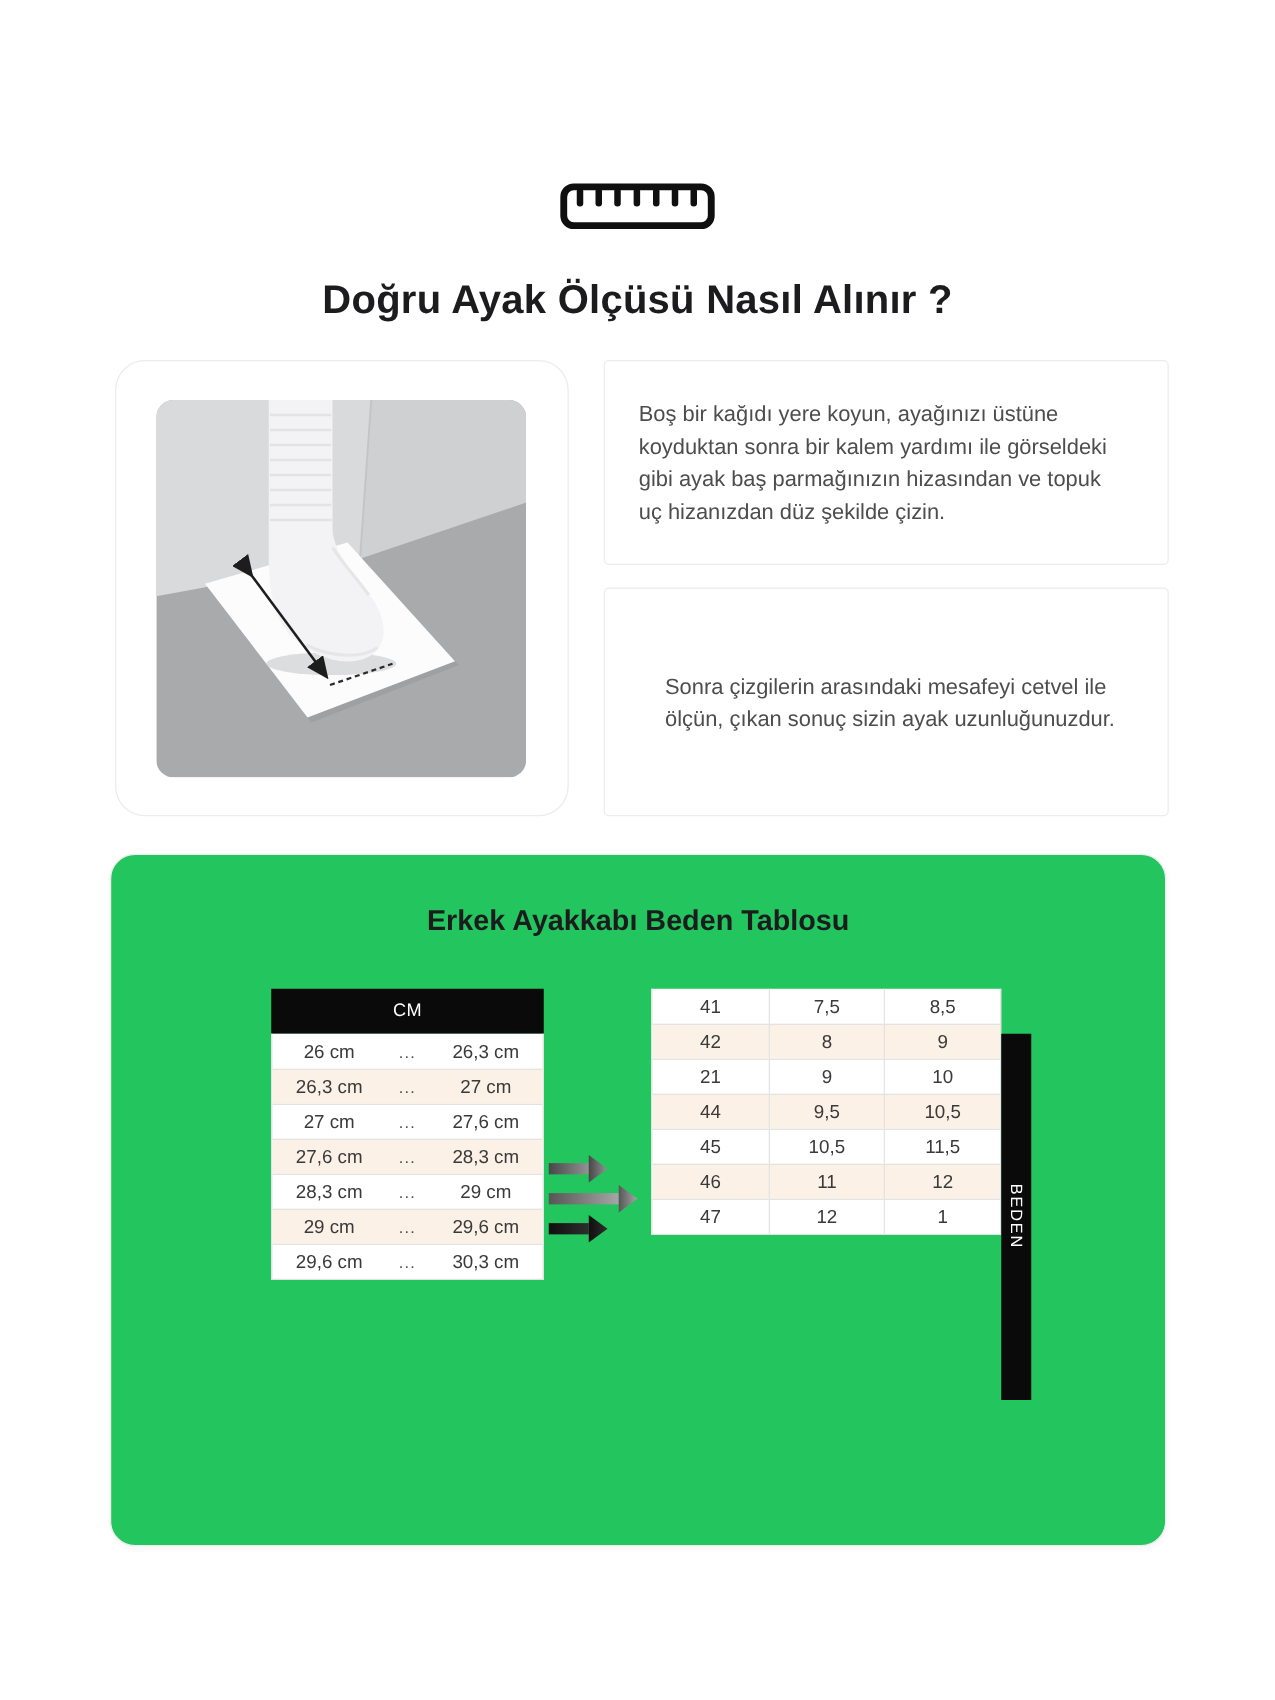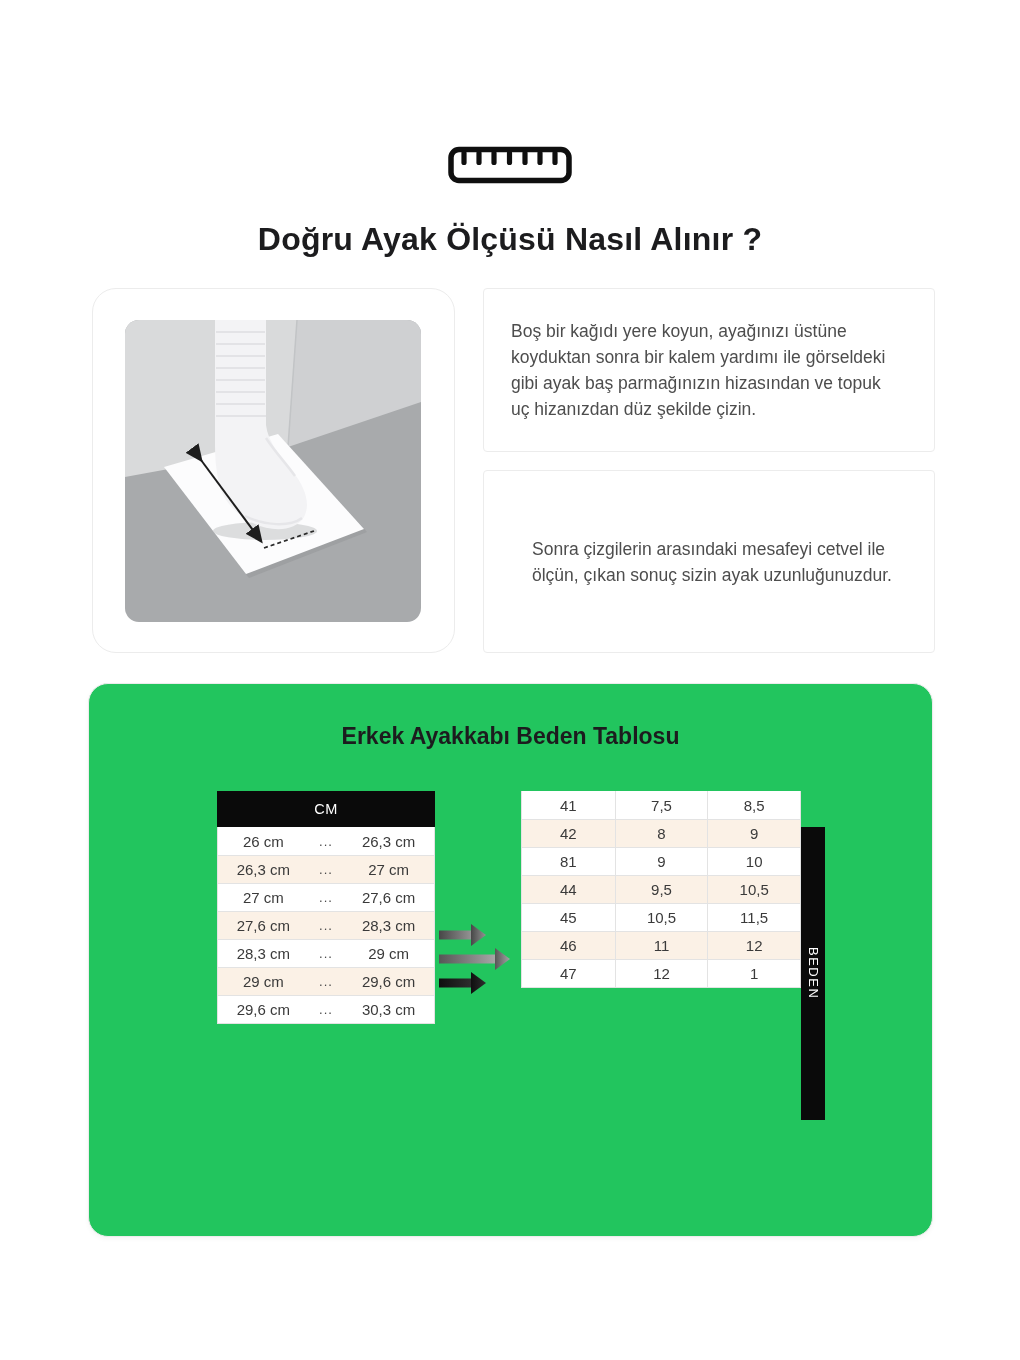--- a/index.html
+++ b/index.html
@@ -213,21 +213,21 @@
           <span class="cell">41</span>
           <span class="cell">7,5</span>
           <span class="cell">8,5</span>
         </div>
         <div class="row">
           <span class="cell">42</span>
           <span class="cell">8</span>
           <span class="cell">9</span>
         </div>
         <div class="row">
-          <span class="cell">81</span>
+          <span class="cell">21</span>
           <span class="cell">9</span>
           <span class="cell">10</span>
         </div>
         <div class="row">
           <span class="cell">44</span>
           <span class="cell">9,5</span>
           <span class="cell">10,5</span>
         </div>
         <div class="row">
           <span class="cell">45</span>

